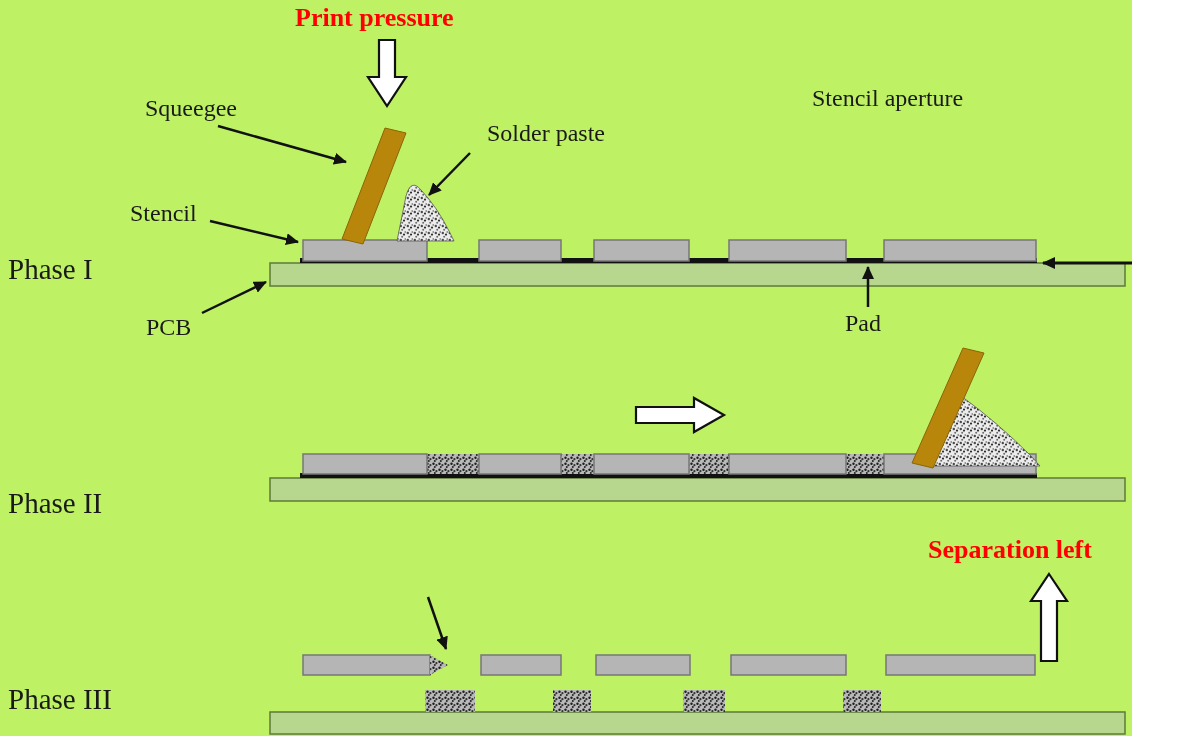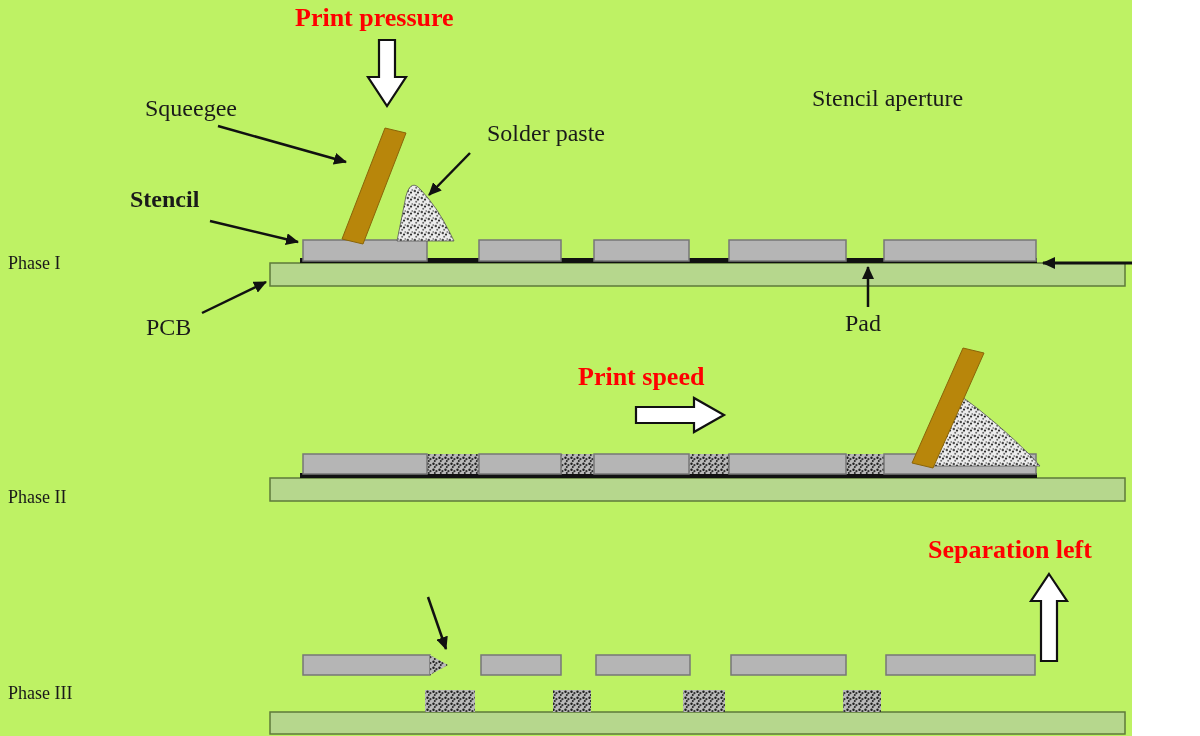--- a/index.html
+++ b/index.html
@@ -9,21 +9,21 @@
   }
   #diagram-svg{position:absolute;left:0;top:0;}
   .lbl{
     position:absolute;color:#1a1a1a;font-size:24px;line-height:1.1;
     white-space:nowrap;z-index:2;
   }
   .lbl-red{
     position:absolute;color:#ff0000;font-weight:bold;font-size:26px;
     line-height:1.1;white-space:nowrap;z-index:2;
   }
-  .phase{font-size:18px;}
+  .phase{font-size:29px;}
 </style>
 </head>
 <body>
 
 <div id="stage">
 
   <svg id="diagram-svg" width="1200" height="736" viewBox="0 0 1200 736">
     <defs>
       <pattern id="paste" width="7" height="7" patternUnits="userSpaceOnUse">
         <rect width="7" height="7" fill="#ececec"></rect>
@@ -99,24 +99,23 @@
 
     <line x1="428" y1="597" x2="446" y2="649" stroke="#111111" stroke-width="2.5" marker-end="url(#arrow)"></line>
 
     <polygon points="1049,574 1067,601 1057,601 1057,661 1041,661 1041,601 1031,601" fill="#ffffff" stroke="#111111" stroke-width="2.2"></polygon>
   </svg>
 
   <div class="lbl-red" style="left:295px;top:4px;">Print pressure</div>
   <div class="lbl" style="left:113px;top:95px;margin-left:32px;">Squeegee</div>
   <div class="lbl" style="left:487px;top:120px;">Solder paste</div>
   <div class="lbl" style="left:812px;top:85px;">Stencil aperture</div>
-  <div class="lbl" style="left:130px;top:186px;font-weight:bold;">Stencil</div>
+  <div class="lbl" style="left:130px;top:200px;">Stencil</div>
   <div class="lbl phase" style="left:8px;top:254px;">Phase I</div>
   <div class="lbl" style="left:146px;top:314px;">PCB</div>
   <div class="lbl" style="left:845px;top:310px;">Pad</div>
   <div class="lbl-red" style="left:1138px;top:249px;">Gap</div>
 
-  <div class="lbl-red" style="left:578px;top:363px;">Print speed</div>
   <div class="lbl phase" style="left:8px;top:488px;">Phase II</div>
 
   <div class="lbl-red" style="left:928px;top:536px;">Separation left</div>
   <div class="lbl phase" style="left:8px;top:684px;">Phase III</div>
 </div>
 
 </body></html>

